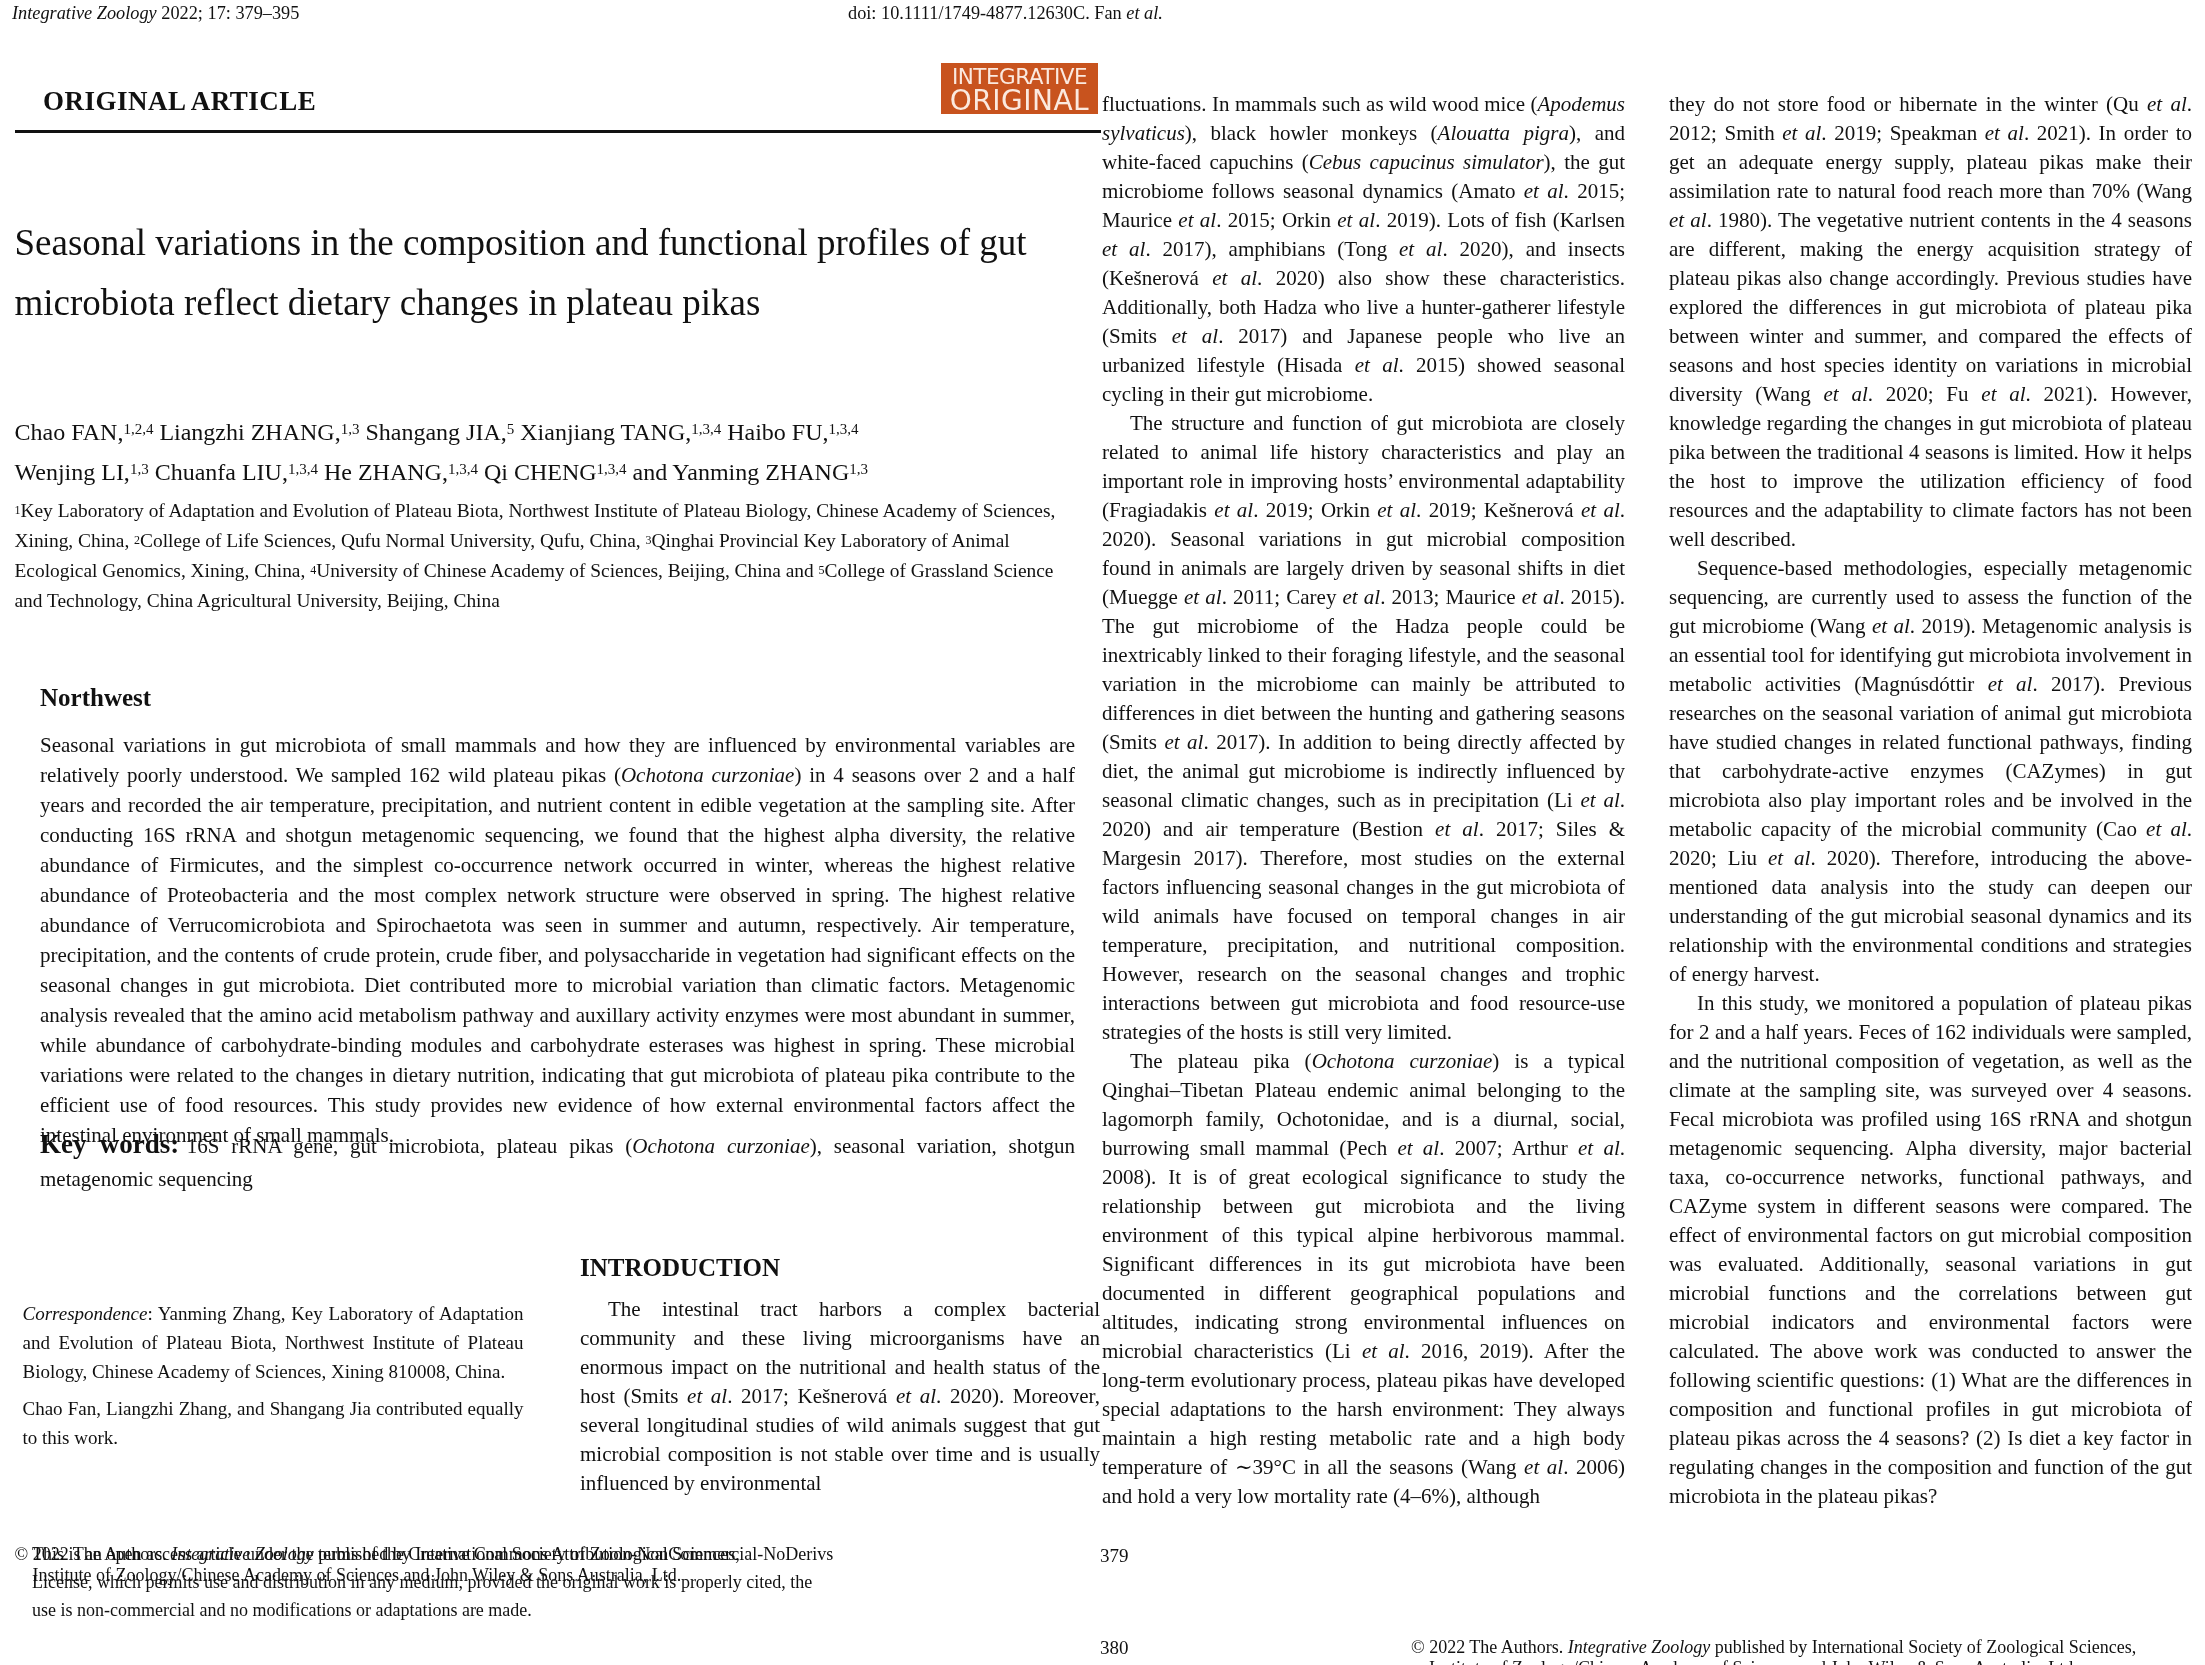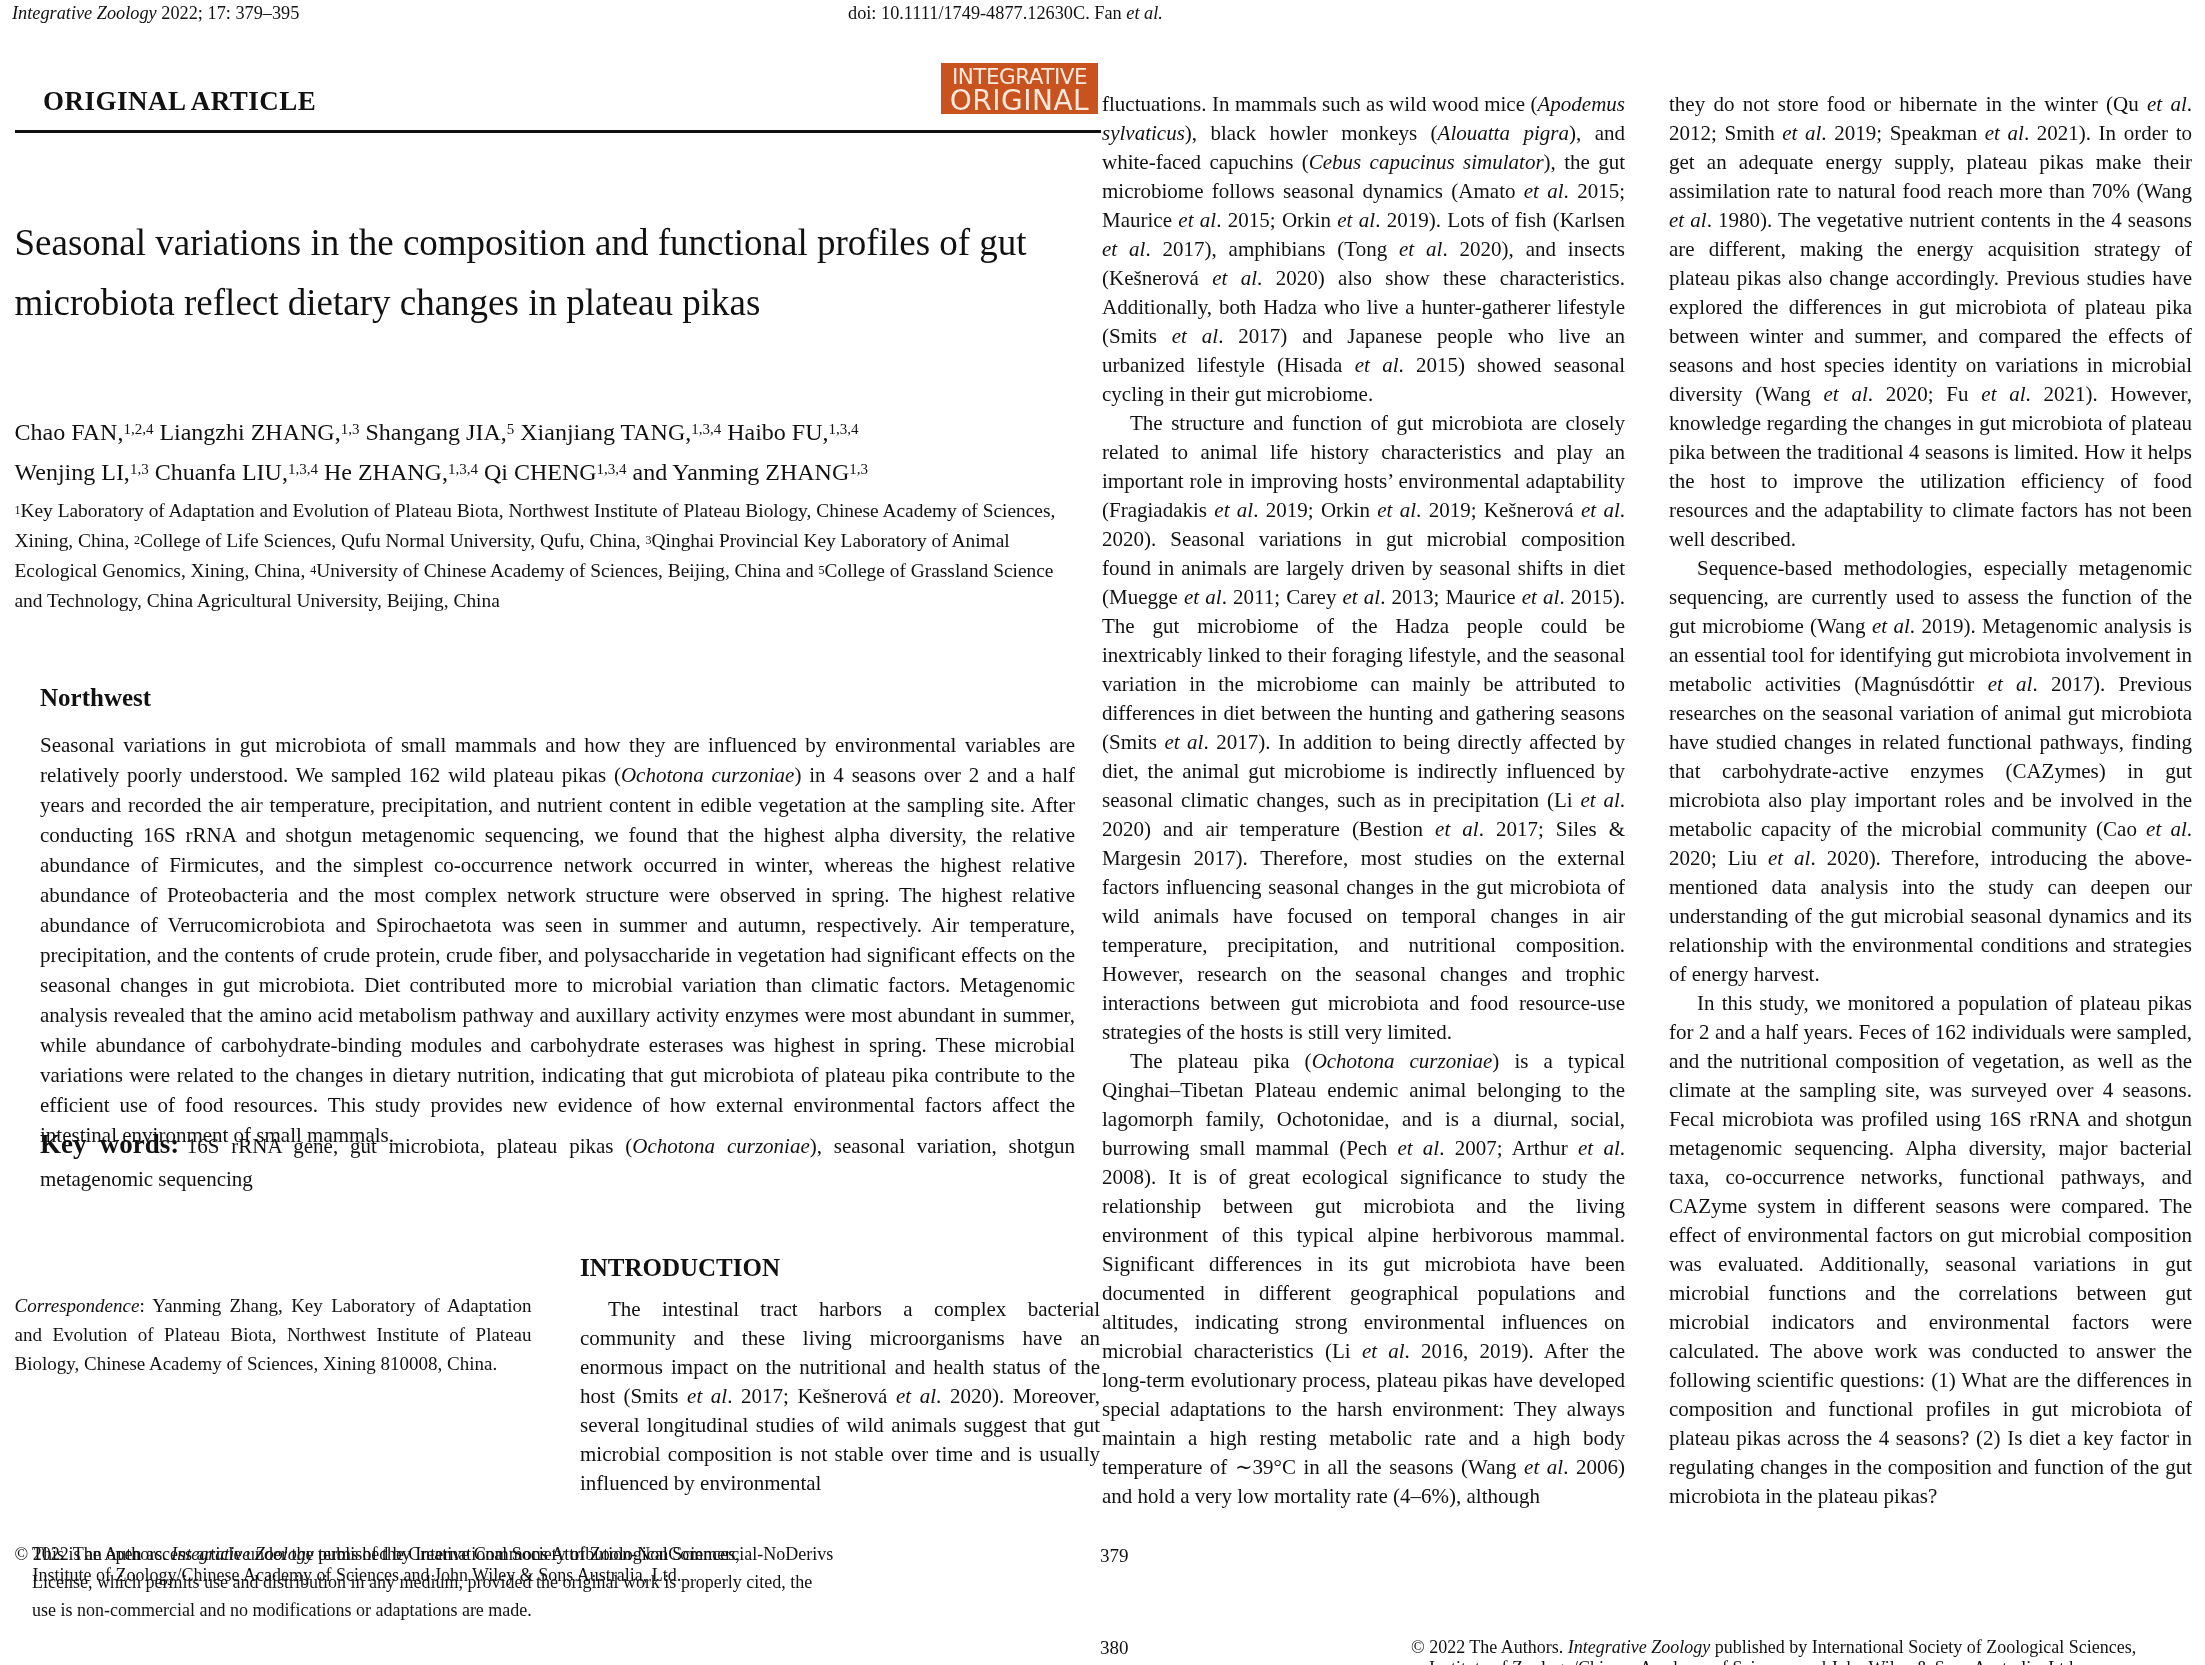--- a/index.html
+++ b/index.html
@@ -19,21 +19,21 @@
   #title { left:14.5px; top:213px; width:1066px; font-size:37px; font-weight:normal; line-height:60px; }
   #authors { left:14.5px; top:412px; width:1066px; font-size:24px; line-height:40px; }
   #authors sup { font-size:15px; vertical-align:top; position:relative; top:-3.2px; }
   #affil { left:14.5px; top:496px; width:1061px; font-size:19.4px; line-height:30px; }
   #affil sup { font-size:12px; vertical-align:top; position:relative; top:-1.1px; }
   #abs-head { left:40px; top:684px; font-size:25px; font-weight:bold; }
   #abs-body { left:40px; top:730px; width:1035px; font-size:21px; line-height:30px; text-align:justify; }
   #kw { left:40px; top:1128px; width:1035px; font-size:21px; line-height:33px; text-align:justify; }
   #kw .kwl { font-size:27px; font-weight:bold; margin-right:7.5px; }
   #corr { left:14.5px; top:1291px; width:517px; font-size:19px; line-height:29px; text-align:justify; }
-  #corr p { margin:0; }
+  #corr p { margin:8px; }
   #intro-head { left:580px; top:1254px; font-size:25px; font-weight:bold; }
   #intro-p { left:580px; top:1295px; width:520px; font-size:21px; line-height:29px; text-align:justify; }
   .col { font-size:21px; line-height:29px; text-align:justify; }
   .col p { margin:0; }
   .col p.ind { text-indent:28px; }
   #col3 { left:1102px; top:90px; width:523px; }
   #col4 { left:1669px; top:90px; width:523px; }
   #foot-left { left:14.5px; top:1544px; width:840px; font-size:18px; line-height:20.5px; }
   #foot-left .ind { padding-left:18px; }
   #foot-license { left:32px; top:1540px; width:808px; font-size:18px; line-height:28px; }
@@ -66,20 +66,21 @@
 
 <div id="affil" class="abs"><sup>1</sup><span>Key Laboratory of Adaptation and Evolution of Plateau Biota, Northwest Institute of Plateau Biology, Chinese Academy of Sciences, Xining, China, </span><sup>2</sup><span>College of Life Sciences, Qufu Normal University, Qufu, China, </span><sup>3</sup><span>Qinghai Provincial Key Laboratory of Animal Ecological Genomics, Xining, China, </span><sup>4</sup><span>University of Chinese Academy of Sciences, Beijing, China and </span><sup>5</sup><span>College of Grassland Science and Technology, China Agricultural University, Beijing, China</span></div>
 
 <div id="abs-head" class="abs">Northwest</div>
 <div id="abs-body" class="abs"><span>Seasonal variations in gut microbiota of small mammals and how they are influenced by environmental variables are relatively poorly understood. We sampled 162 wild plateau pikas (</span><i>Ochotona curzoniae</i><span>) in 4 seasons over 2 and a half years and recorded the air temperature, precipitation, and nutrient content in edible vegetation at the sampling site. After conducting 16S rRNA and shotgun metagenomic sequencing, we found that the highest alpha diversity, the relative abundance of Firmicutes, and the simplest co-occurrence network occurred in winter, whereas the highest relative abundance of Proteobacteria and the most complex network structure were observed in spring. The highest relative abundance of Verrucomicrobiota and Spirochaetota was seen in summer and autumn, respectively. Air temperature, precipitation, and the contents of crude protein, crude fiber, and polysaccharide in vegetation had significant effects on the seasonal changes in gut microbiota. Diet contributed more to microbial variation than climatic factors. Metagenomic analysis revealed that the amino acid metabolism pathway and auxillary activity enzymes were most abundant in summer, while abundance of carbohydrate-binding modules and carbohydrate esterases was highest in spring. These microbial variations were related to the changes in dietary nutrition, indicating that gut microbiota of plateau pika contribute to the efficient use of food resources. This study provides new evidence of how external environmental factors affect the intestinal environment of small mammals.</span></div>
 
 <div id="kw" class="abs"><span class="kwl">Key words:</span><span>16S rRNA gene, gut microbiota, plateau pikas (</span><i>Ochotona curzoniae</i><span>), seasonal variation, shotgun metagenomic sequencing</span></div>
 
 <div id="corr" class="abs">
   <p><i>Correspondence</i><span>: Yanming Zhang, Key Laboratory of Adaptation and Evolution of Plateau Biota, Northwest Institute of Plateau Biology, Chinese Academy of Sciences, Xining 810008, China.</span></p>
+  <p>Chao Fan, Liangzhi Zhang, and Shangang Jia contributed equally to this work.</p>
 </div>
 
 <div id="intro-head" class="abs">INTRODUCTION</div>
 <div id="intro-p" class="abs col">
     <p class="ind"><span>The intestinal tract harbors a complex bacterial community and these living microorganisms have an enormous impact on the nutritional and health status of the host (Smits </span><i>et al</i><span>. 2017; Kešnerová </span><i>et al</i><span>. 2020). Moreover, several longitudinal studies of wild animals suggest that gut microbial composition is not stable over time and is usually influenced by environmental</span></p>
   </div>
 
 <div id="col3" class="abs col">
   <p>fluctuations. In mammals such as wild wood mice (<i>Apodemus sylvaticus</i>), black howler monkeys (<i>Alouatta pigra</i>), and white-faced capuchins (<i>Cebus capucinus simulator</i>), the gut microbiome follows seasonal dynamics (Amato <i>et al</i>. 2015; Maurice <i>et al</i>. 2015; Orkin <i>et al</i>. 2019). Lots of fish (Karlsen <i>et al</i>. 2017), amphibians (Tong <i>et al</i>. 2020), and insects (Kešnerová <i>et al</i>. 2020) also show these characteristics. Additionally, both Hadza who live a hunter-gatherer lifestyle (Smits <i>et al</i>. 2017) and Japanese people who live an urbanized lifestyle (Hisada <i>et al</i>. 2015) showed seasonal cycling in their gut microbiome.</p>
   <p class="ind">The structure and function of gut microbiota are closely related to animal life history characteristics and play an important role in improving hosts’ environmental adaptability (Fragiadakis <i>et al</i>. 2019; Orkin <i>et al</i>. 2019; Kešnerová <i>et al</i>. 2020). Seasonal variations in gut microbial composition found in animals are largely driven by seasonal shifts in diet (Muegge <i>et al</i>. 2011; Carey <i>et al</i>. 2013; Maurice <i>et al</i>. 2015). The gut microbiome of the Hadza people could be inextricably linked to their foraging lifestyle, and the seasonal variation in the microbiome can mainly be attributed to differences in diet between the hunting and gathering seasons (Smits <i>et al</i>. 2017). In addition to being directly affected by diet, the animal gut microbiome is indirectly influenced by seasonal climatic changes, such as in precipitation (Li <i>et al</i>. 2020) and air temperature (Bestion <i>et al</i>. 2017; Siles &amp; Margesin 2017). Therefore, most studies on the external factors influencing seasonal changes in the gut microbiota of wild animals have focused on temporal changes in air temperature, precipitation, and nutritional composition. However, research on the seasonal changes and trophic interactions between gut microbiota and food resource-use strategies of the hosts is still very limited.</p>

